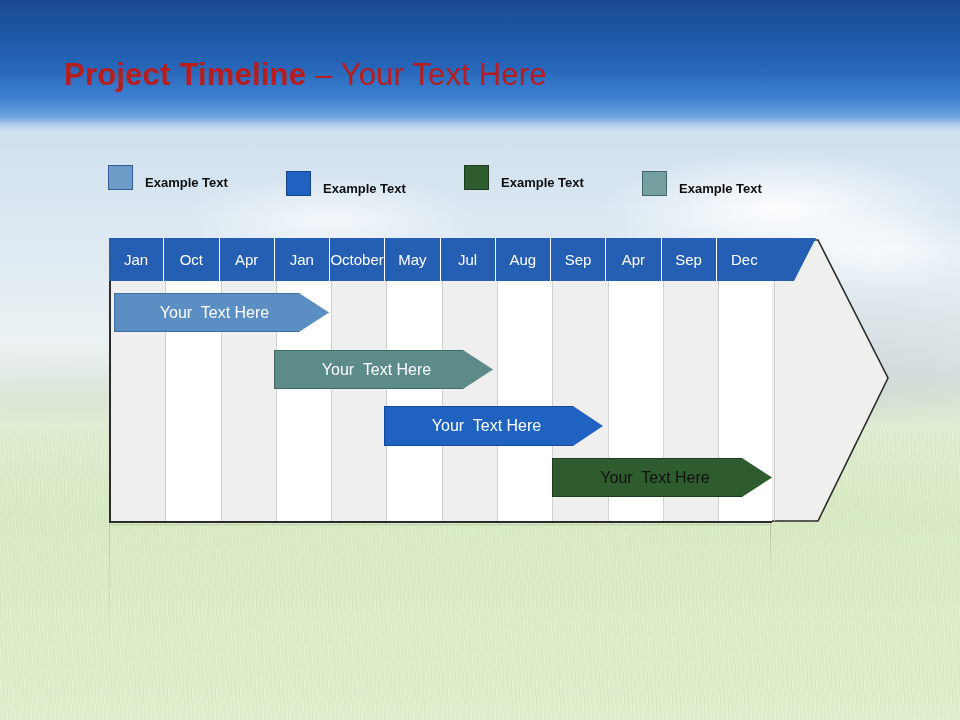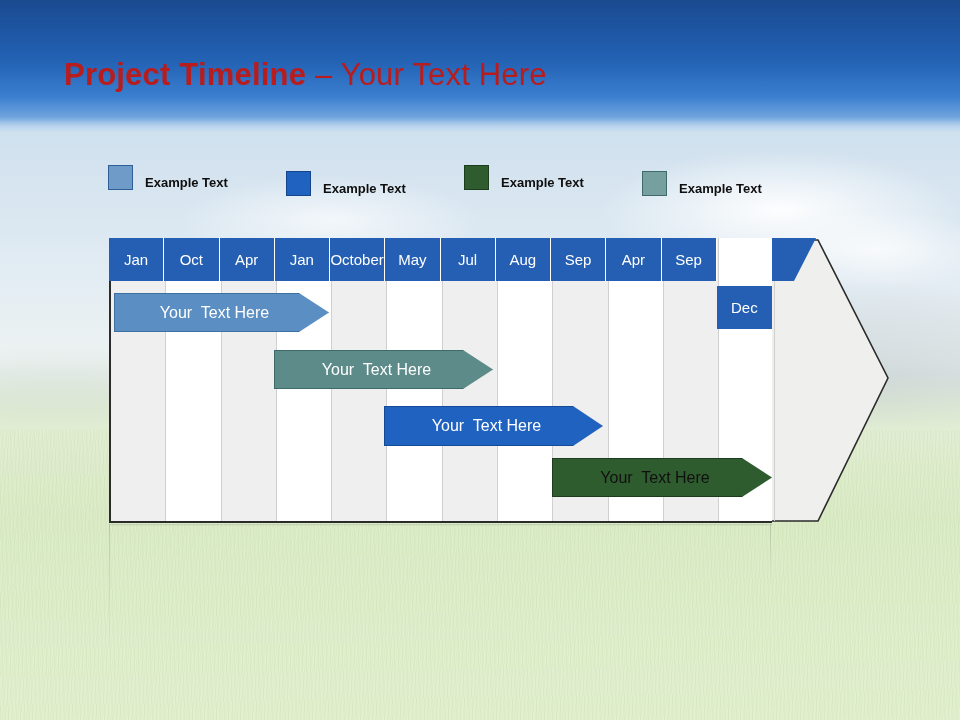--- a/index.html
+++ b/index.html
@@ -176,21 +176,21 @@
     height: 43px;
     background: #245fb3;
     color: #ffffff;
     font-size: 15px;
     display: flex;
     align-items: center;
     justify-content: center;
     border-right: 1.5px solid #ffffff;
     box-sizing: border-box;
   }
-  .month-cell:last-child { border-right: none; margin-top: 48px; }
+  .month-cell:last-child { border-right: none; }
   .month-tail {
     position: absolute;
     left: 663px;
     top: 0;
     width: 44px;
     height: 43px;
   }
 
   
   .bar {

